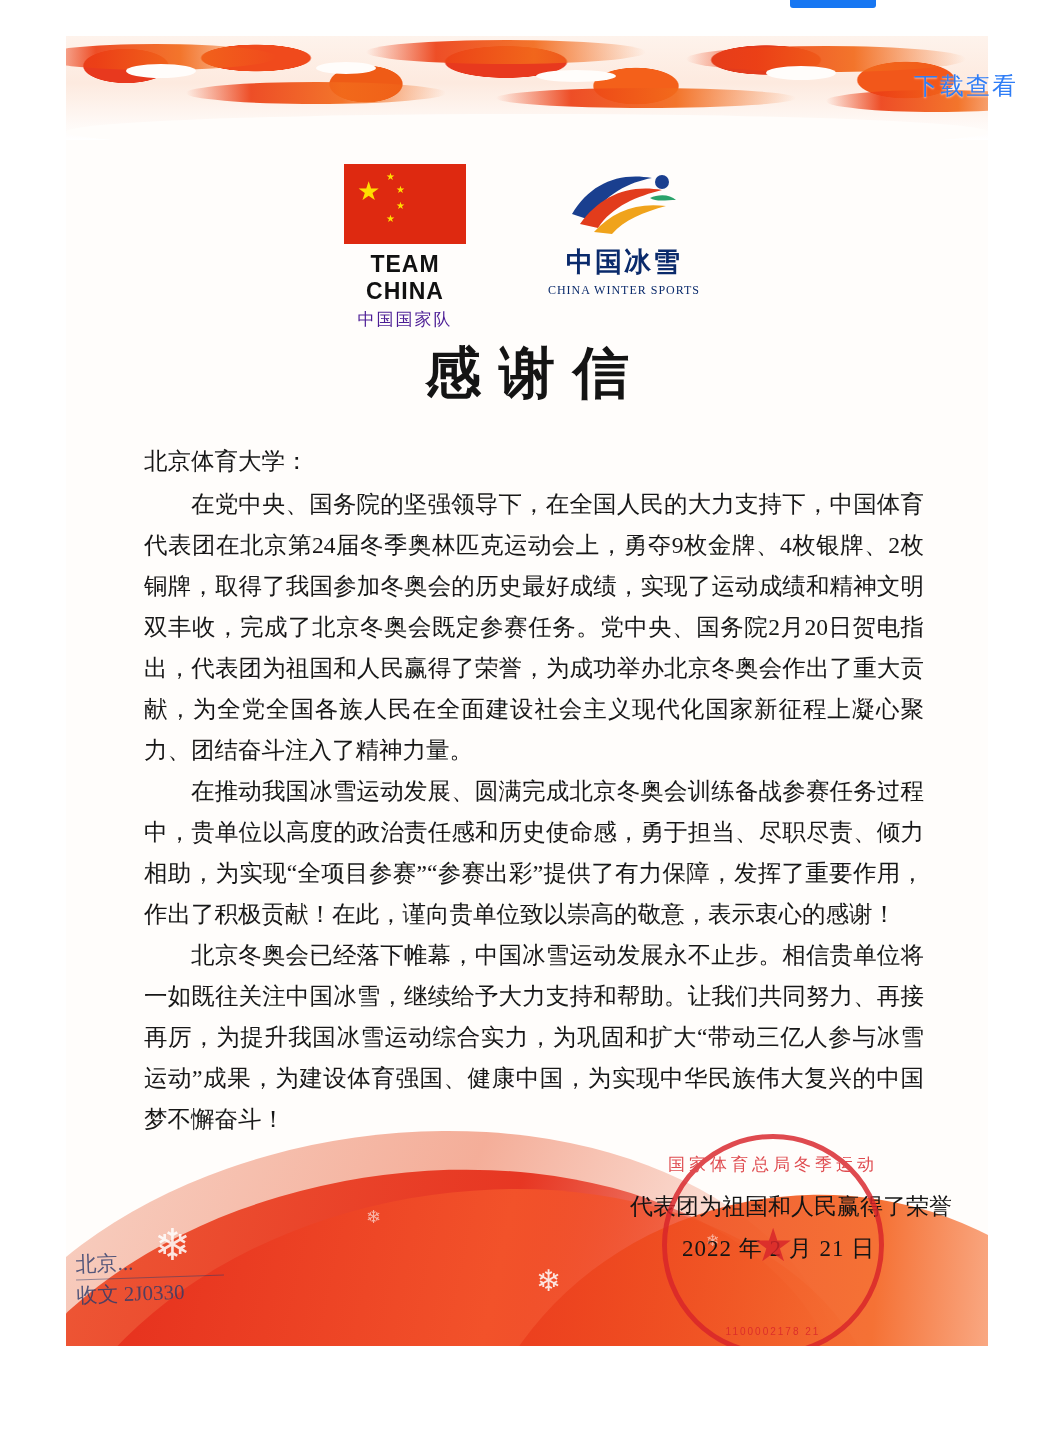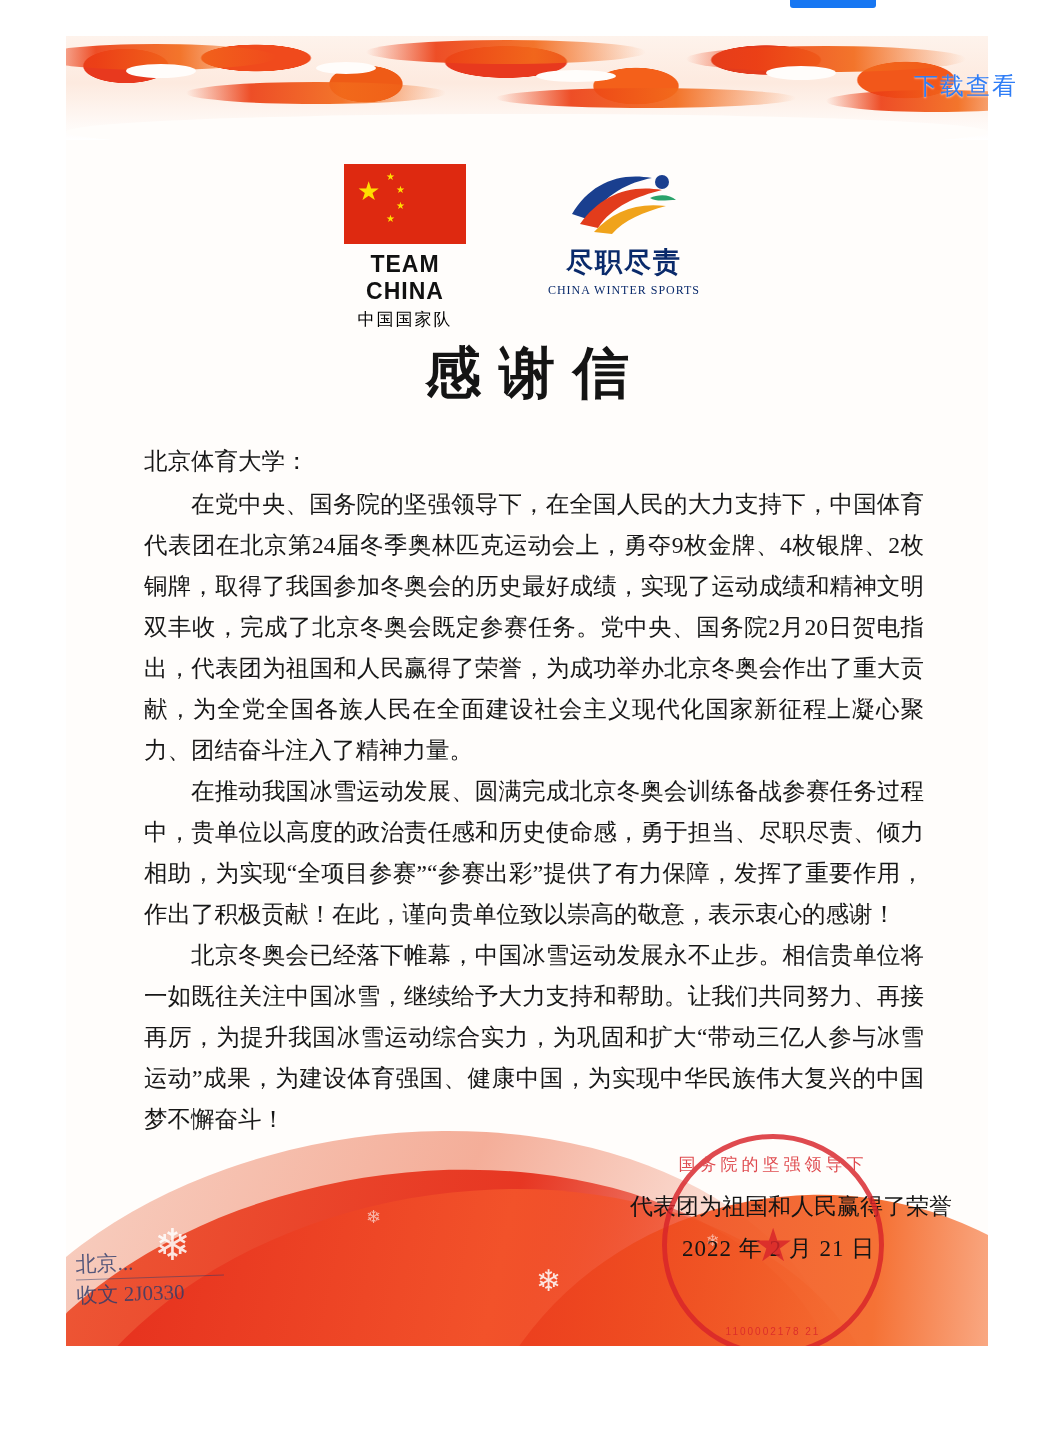--- a/index.html
+++ b/index.html
@@ -97,21 +97,21 @@
   .tc-en {
     font-family: "Liberation Sans", sans-serif;
     font-weight: bold;
     font-size: 23px;
     letter-spacing: 1px;
     color: #111;
     margin-top: 7px;
   }
   .tc-cn {
     font-size: 17px;
-    color: #000000;
+    color: #4c1d95;
     margin-top: 3px;
     letter-spacing: 2px;
   }
   .logo-winter { width: 200px; text-align: center; padding-top: 4px; }
   .winter-mark {
     width: 116px; height: 72px; margin: 0 auto; position: relative;
   }
   .wm-text-cn {
     font-size: 27px; font-weight: bold; color: #0a2a6b; margin-top: 4px; letter-spacing: 2px;
     font-family: "Liberation Serif", serif;
@@ -283,21 +283,21 @@
       <div class="logo-winter">
         <div class="winter-mark">
           <svg width="116" height="72" viewBox="0 0 116 72" aria-hidden="true">
             <path d="M6 46 C24 16, 52 4, 86 10 C64 14, 38 26, 24 52 Z" fill="#1a3f8f"></path>
             <path d="M14 56 C34 28, 62 16, 96 22 C72 28, 46 38, 32 60 Z" fill="#e23c1c"></path>
             <path d="M28 64 C46 44, 70 34, 100 38 C78 44, 58 52, 46 66 Z" fill="#f0a31b"></path>
             <circle cx="96" cy="14" r="7" fill="#1a3f8f"></circle>
             <path d="M84 30 C92 26, 104 26, 110 32 C100 32, 90 34, 84 30 Z" fill="#2aa36b"></path>
           </svg>
         </div>
-        <div class="wm-text-cn">尽职尽责</div>
+        <div class="wm-text-cn">中国冰雪</div>
         <div class="wm-text-en">CHINA WINTER SPORTS</div>
       </div>
     </div>
 
     <div class="title">感谢信</div>
 
     <div class="letter-body">
       <div class="salutation">北京体育大学：</div>
       <div class="para">在党中央、国务院的坚强领导下，在全国人民的大力支持下，中国体育代表团在北京第24届冬季奥林匹克运动会上，勇夺9枚金牌、4枚银牌、2枚铜牌，取得了我国参加冬奥会的历史最好成绩，实现了运动成绩和精神文明双丰收，完成了北京冬奥会既定参赛任务。党中央、国务院2月20日贺电指出，代表团为祖国和人民赢得了荣誉，为成功举办北京冬奥会作出了重大贡献，为全党全国各族人民在全面建设社会主义现代化国家新征程上凝心聚力、团结奋斗注入了精神力量。</div>
       <div class="para">在推动我国冰雪运动发展、圆满完成北京冬奥会训练备战参赛任务过程中，贵单位以高度的政治责任感和历史使命感，勇于担当、尽职尽责、倾力相助，为实现“全项目参赛”“参赛出彩”提供了有力保障，发挥了重要作用，作出了积极贡献！在此，谨向贵单位致以崇高的敬意，表示衷心的感谢！</div>
@@ -314,21 +314,21 @@
       <span class="snowflake" style="left:300px; bottom:118px; font-size:18px; opacity:.6;">❄</span>
       <span class="snowflake" style="left:640px; bottom:96px; font-size:16px; opacity:.55;">❄</span>
     </div>
 
     <div class="sign">
       <div>代表团为祖国和人民赢得了荣誉</div>
       <div class="sign-date">2022 年 2 月 21 日</div>
     </div>
 
     <div class="seal">
-      <div class="seal-top-text">国务院的坚强领导下</div>
+      <div class="seal-top-text">国家体育总局冬季运动</div>
       <div class="seal-star">★</div>
       <div class="seal-bottom-text">1100002178 21</div>
     </div>
 
     <div class="handwrite">
       <div class="hw-line">北京...</div>
       <div>收文 2J0330</div>
     </div>
 
   </div>

